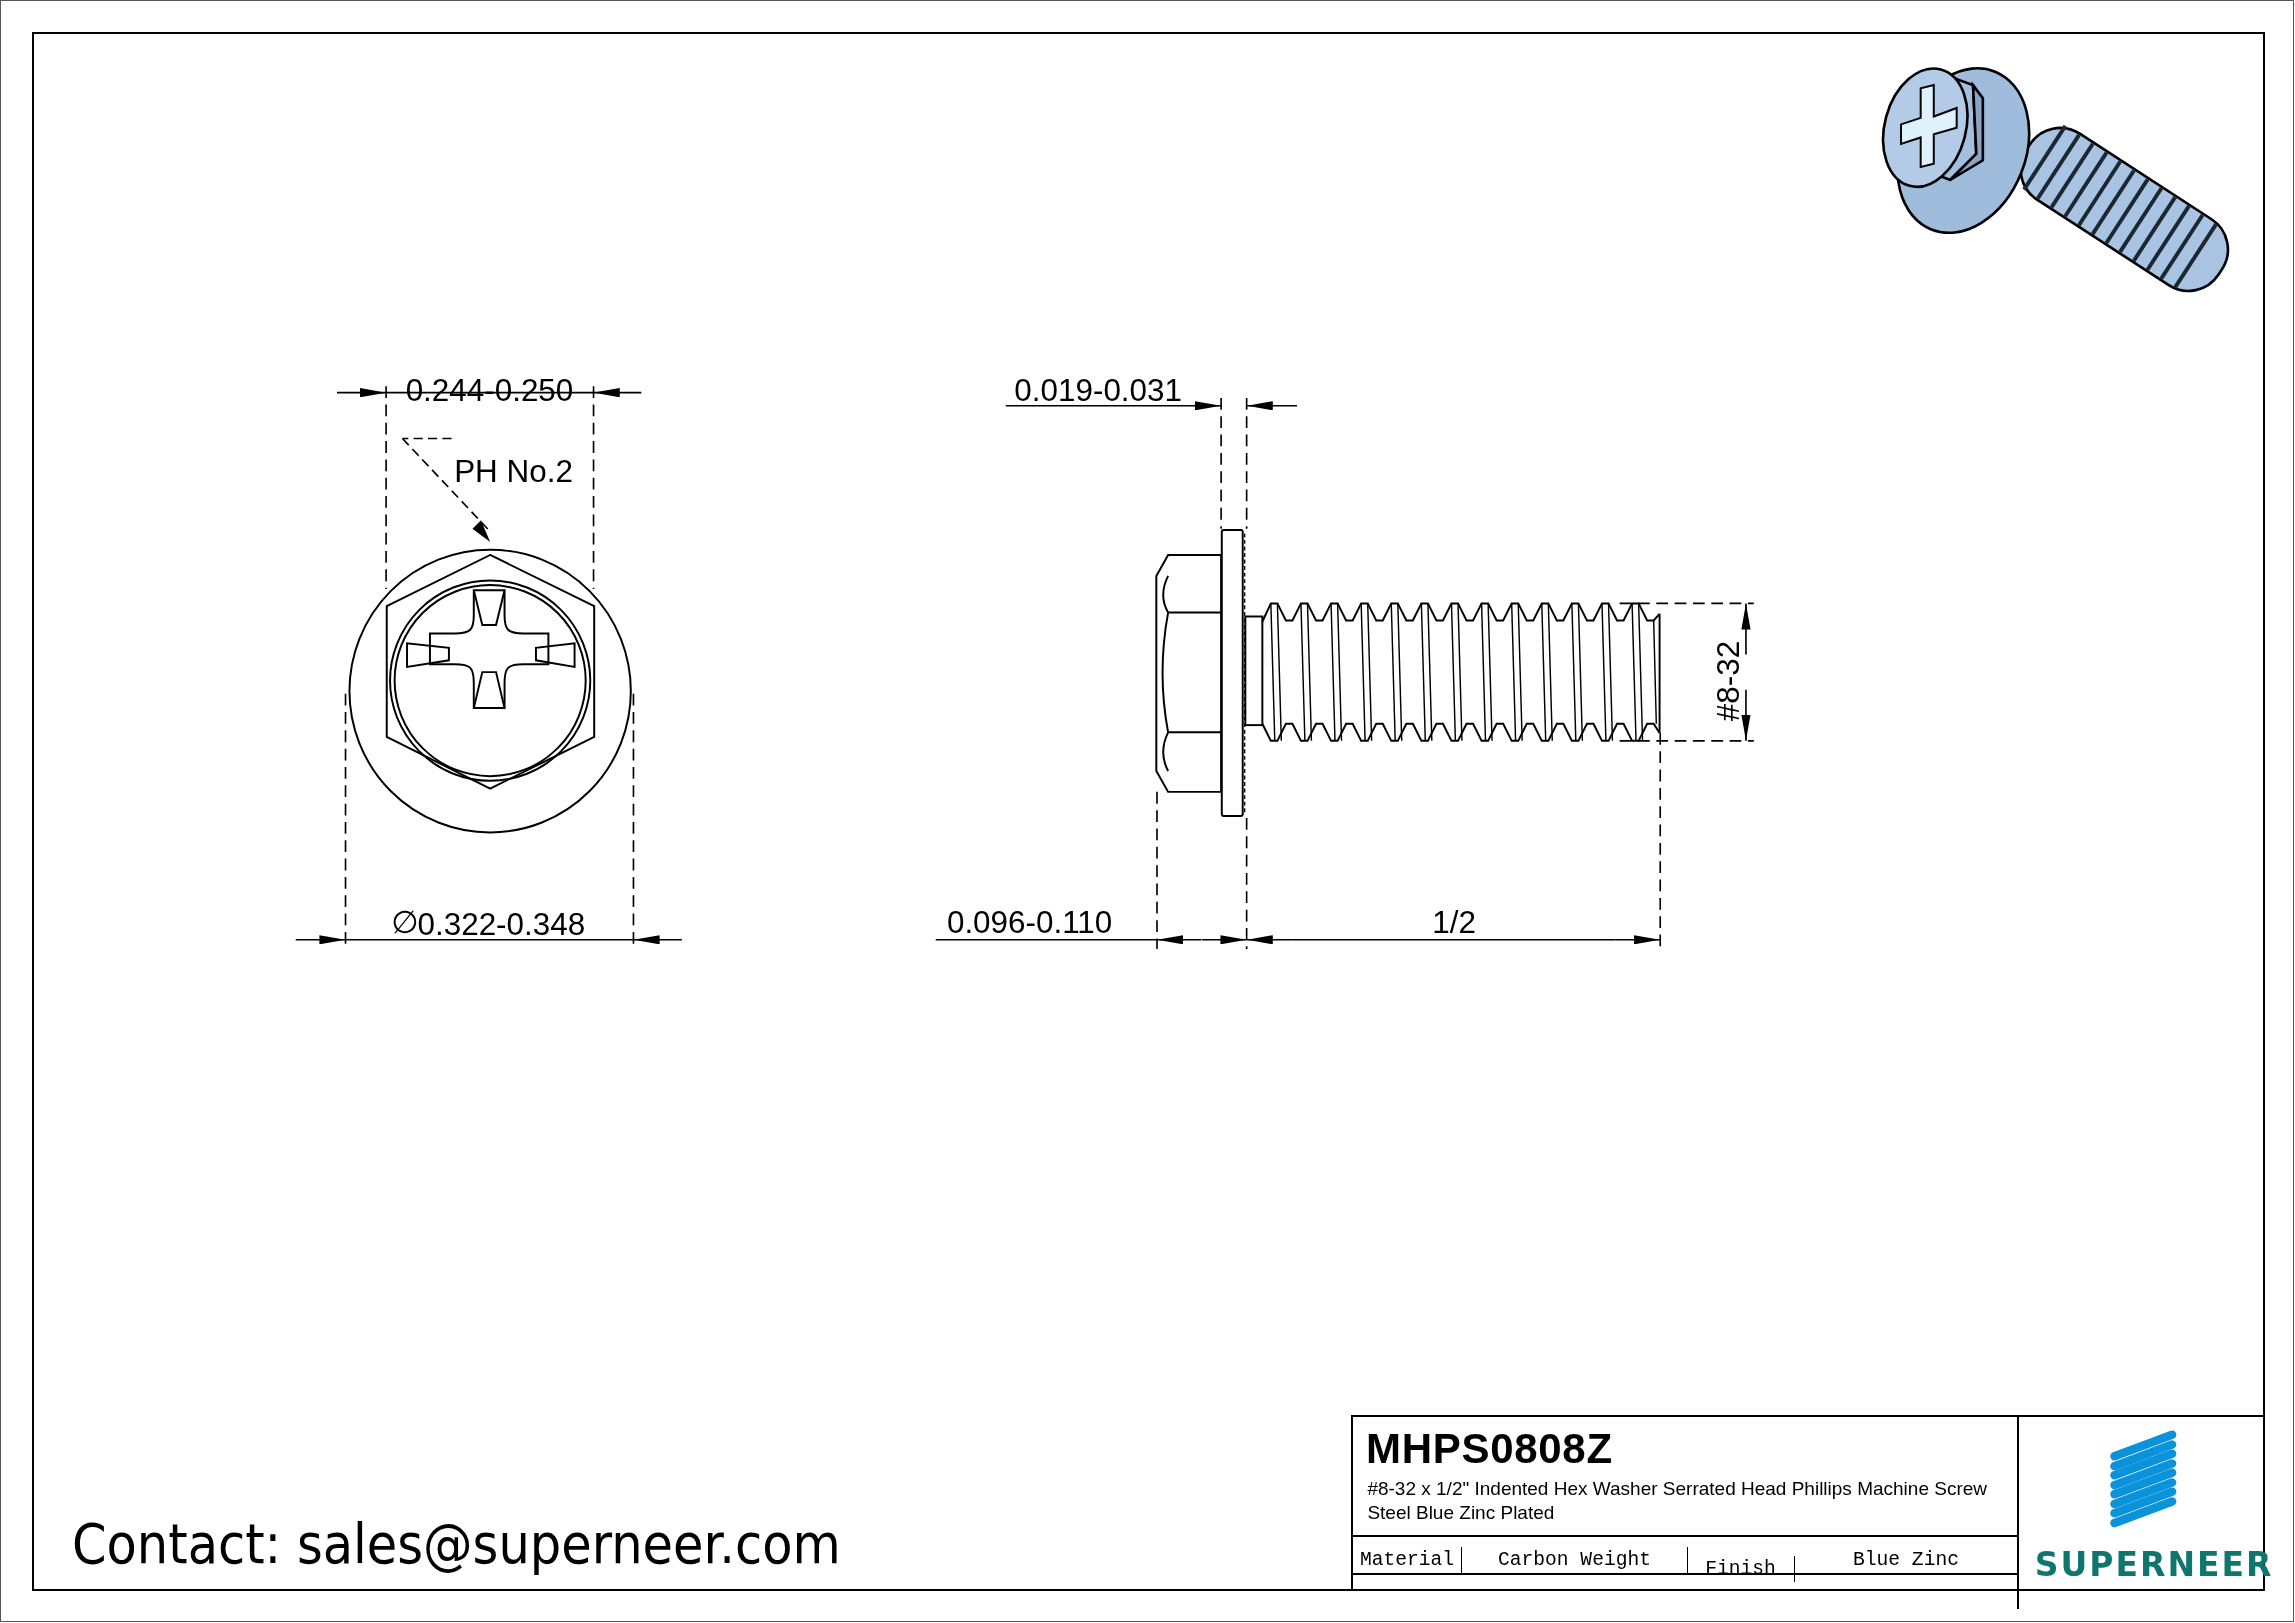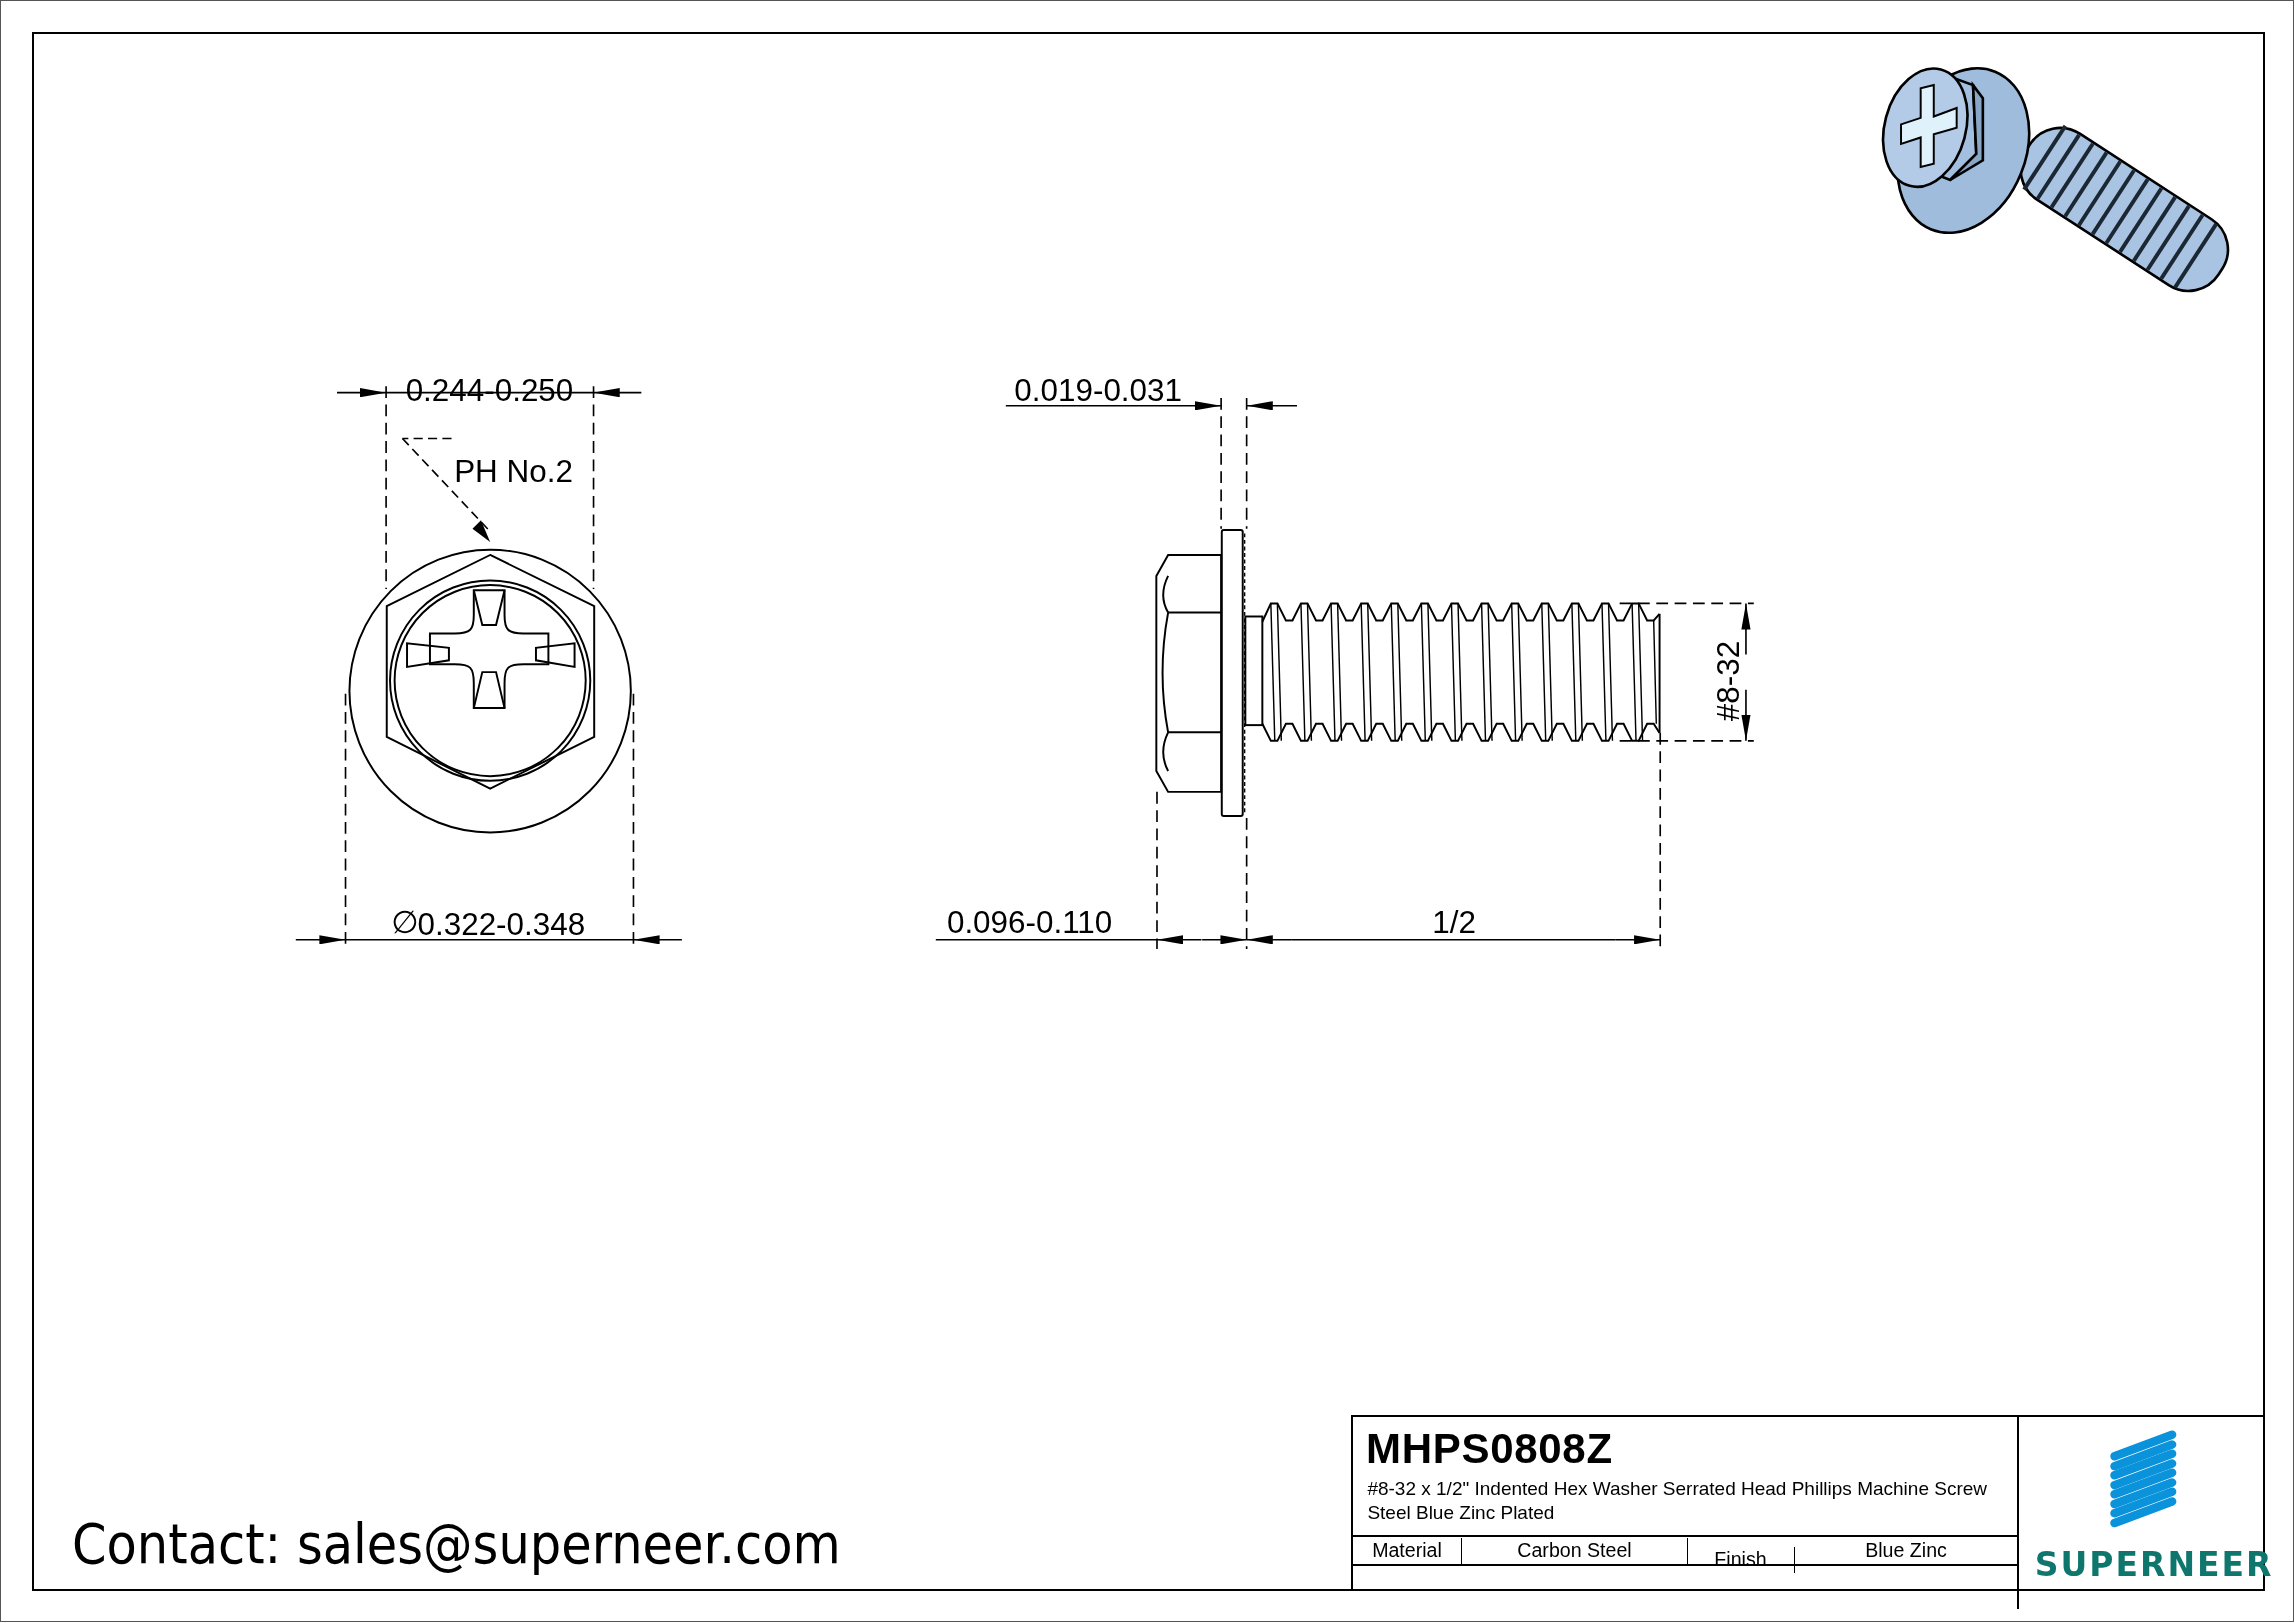--- a/index.html
+++ b/index.html
@@ -192,23 +192,23 @@
 
     <path d="M2955,130 L2955,178 L2990,165 L2990,195 L2955,205 L2955,250 L2935,255 L2935,210 L2905,220 L2905,190 L2935,180 L2935,135 Z" fill="#dff1fb" stroke-width="3"></path>
   </g>
 </svg>
 
 <div class="title-block">
   <div class="tb-main">
     <div class="tb-code">MHPS0808Z</div>
     <div class="tb-desc">#8-32 x 1/2" Indented Hex Washer Serrated Head Phillips Machine Screw Steel Blue Zinc Plated</div>
     <div class="tb-table">
-      <div class="tb-row" style="top:1px; border-bottom:2px solid #000;">
+      <div class="tb-row" style="top:10px; border-bottom:2px solid #000;font-family:Liberation Mono, monospace;">
         <div class="tb-cell" style="left:0; width:109px;">Material</div>
-        <div class="tb-cell" style="left:109px; width:226px;">Carbon Steel</div>
+        <div class="tb-cell" style="left:109px; width:226px;">Carbon Weight</div>
         <div class="tb-cell" style="left:334px; width:108px;margin-top:9px;">Finish</div>
         <div class="tb-cell last" style="left:442px; width:222px;text-align:center;">Blue Zinc</div>
       </div>
     </div>
   </div>
   <div class="tb-logo">
     <svg width="246" height="131" viewBox="0 0 376 200">
       <g stroke="#0a93db" stroke-width="13" stroke-linecap="round">
         <line x1="146" y1="60" x2="234" y2="27"></line>
         <line x1="146" y1="75" x2="234" y2="42"></line>

